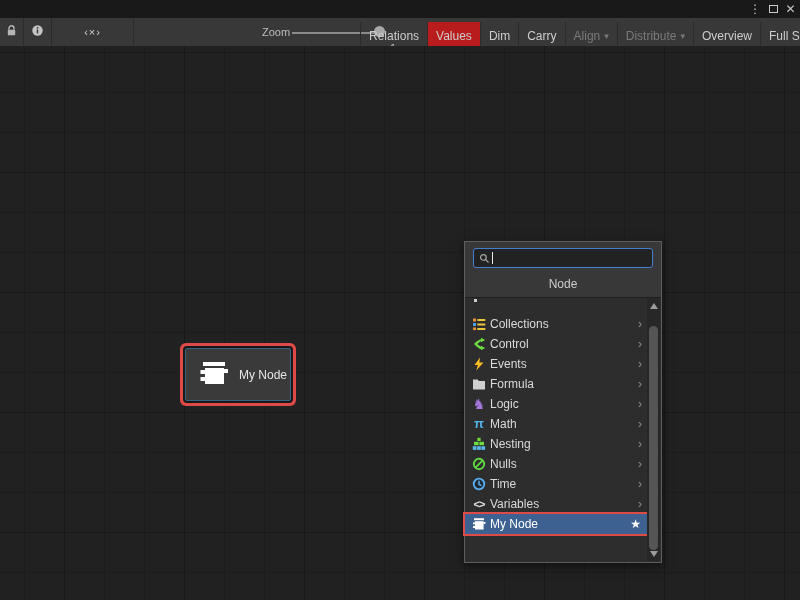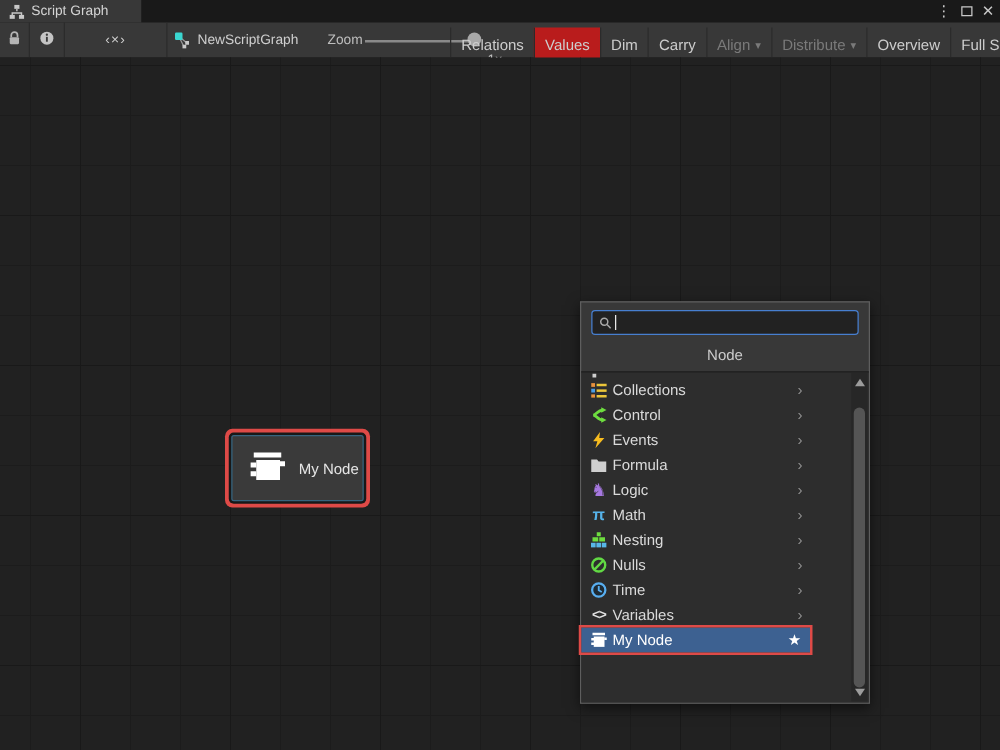--- a/index.html
+++ b/index.html
@@ -56,34 +56,34 @@
             background-position:0 6px,64px 0,0 6px,24px 0; }
 
   
   .gnode { position:absolute; left:185px; top:302px; width:106px; height:53px;
            background:#3a3a3a; border:1px solid #36647f; border-radius:2px;
            box-shadow:0 0 0 2px #181818, 0 0 0 5px #de4a47;
            display:flex; align-items:center; gap:10px; padding-left:13px;
            color:#e6e6e6; font-size:12px; }
 
   
-  .popup { position:absolute; left:464px; top:241px; width:232px; height:322px;
+  .popup { position:absolute; left:464px; top:241px; width:198px; height:322px;
            background:#383838; border:1px solid #5e5e5e; box-shadow:0 3px 10px rgba(0,0,0,.55); }
   .searchwrap { padding:6px 8px 5px 8px; }
   .searchbox { position:relative; height:20px; background:#222222;
                border:1.5px solid #477fd0; border-radius:3px;
                display:flex; align-items:center; padding-left:3px; }
   .searchbox input { flex:1; background:transparent; border:none; outline:none;
                      color:#e0e0e0; font-size:11px; height:100%;
                      font-family:"Liberation Sans", sans-serif; }
   .caret { position:absolute; left:18px; top:3px; width:1px; height:12px; background:#e8e8e8; }
   .pop-header { text-align:center; color:#cccccc; font-size:12px; height:24px;
                 line-height:22px; }
   .pop-list { position:absolute; left:0; top:55px; right:0; bottom:0;
-              background:#2d2d2d; border-top:1px solid #1f1f1f; padding-top:4px; }
+              background:#2d2d2d; border-top:1px solid #1f1f1f; padding-top:16px; }
   .frag { position:absolute; left:9px; top:1px; width:3px; height:3px; background:#cfcfcf; }
   .row { position:relative; height:20px; display:flex; align-items:center; gap:4px;
          padding-left:7px; width:183px; color:#dadada; font-size:12px; }
   .row .chev { position:absolute; right:6px; color:#8f8f8f; font-size:12px; }
   .row.selected { background:#3d6191; outline:2px solid #de4a47; color:#ffffff; }
   .row .star { position:absolute; right:7px; color:#ffffff; font-size:12px; }
   .icon14 { width:14px; height:14px; flex:0 0 14px; display:flex; align-items:center;
             justify-content:center; }
   .glyph-icon { font-size:13px; line-height:14px; }
   .knight { color:#a678e0; font-size:14px; }
@@ -102,31 +102,20 @@
               border-top:6px solid #9c9c9c; }
   .vs-thumb { position:absolute; left:2px; top:28px; width:9px; height:224px;
               background:#555555; border-radius:5px; }
 </style>
 </head>
 <body>
 
 <div id="stage">
 
   <div class="tabbar">
-    <div class="tab">
-      <span class="icon14">
-        <svg width="13" height="13" viewBox="0 0 14 14">
-          <path d="M7 4.5 v2 M3 10 V8 h8 v2" stroke="#c8c8c8" stroke-width="1.2" fill="none"></path>
-          <rect x="4.8" y="1" width="4.4" height="3.4" fill="#c8c8c8"></rect>
-          <rect x="0.8" y="9.6" width="4.4" height="3.4" fill="#c8c8c8"></rect>
-          <rect x="8.8" y="9.6" width="4.4" height="3.4" fill="#c8c8c8"></rect>
-        </svg>
-      </span>
-      <span>Script Graph</span>
-    </div>
     <div class="winctl kebab">⋮</div>
     <div class="winctl maxbox">
         <span class="sq"></span>
       </div>
     <div class="winctl closex">✕</div>
   </div>
 
   <div class="toolbar">
     <div class="tb-btn tb-lock">
       <span>
@@ -140,31 +129,20 @@
       <span>
         <svg width="13" height="13" viewBox="0 0 14 14">
           <circle cx="7" cy="7" r="5.6" fill="#c4c4c4"></circle>
           <rect x="6.2" y="5.9" width="1.6" height="4.2" fill="#3a3a3a"></rect>
           <circle cx="7" cy="4.1" r="1" fill="#3a3a3a"></circle>
         </svg>
       </span>
     </div>
     <div class="tb-btn tb-code">
       <span>‹×›</span>
-    </div>
-    <div class="graphref">
-      <span class="icon14">
-        <svg width="14" height="14" viewBox="0 0 14 14">
-          <path d="M4 4 L10 9 M4 4 L8 12" stroke="#9a9a9a" stroke-width="1" fill="none"></path>
-          <rect x="1" y="1" width="6" height="6" rx="1" fill="#3ad6d0"></rect>
-          <rect x="9.2" y="7.8" width="3" height="3" fill="#c8c8c8"></rect>
-          <rect x="7" y="10.8" width="3" height="3" fill="#c8c8c8"></rect>
-        </svg>
-      </span>
-      <span>NewScriptGraph</span>
     </div>
     <div class="zoomer">
       <span>Zoom</span>
       <span class="zoom-track"></span>
       <span class="zoom-handle"></span>
       <span class="zoom-val">1x</span>
     </div>
     <div class="tb-right">
       <div class="btn">
         <span>Relations</span>

